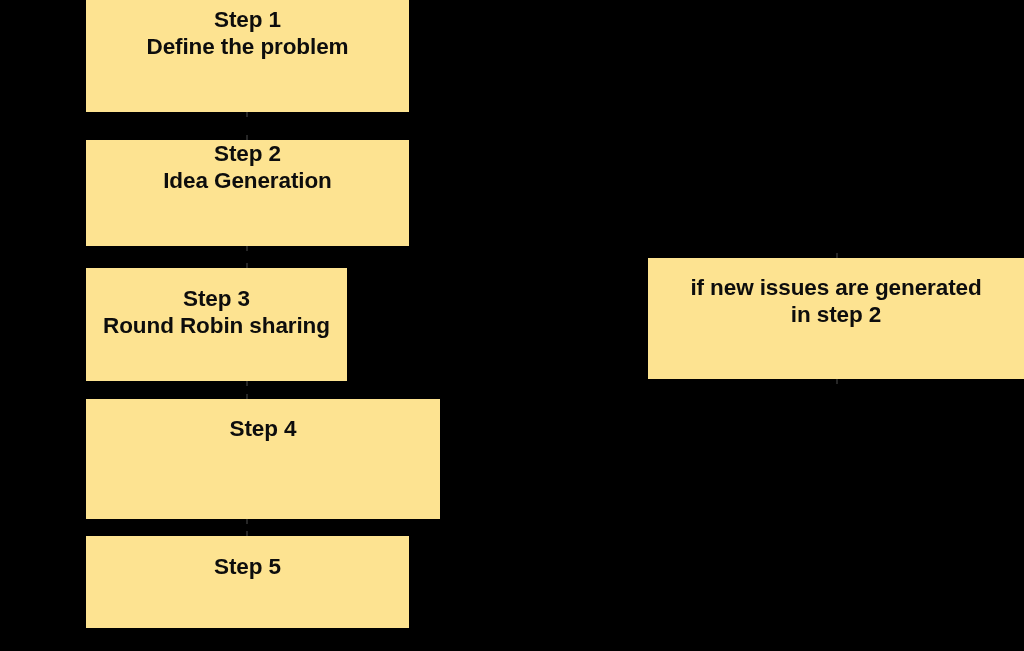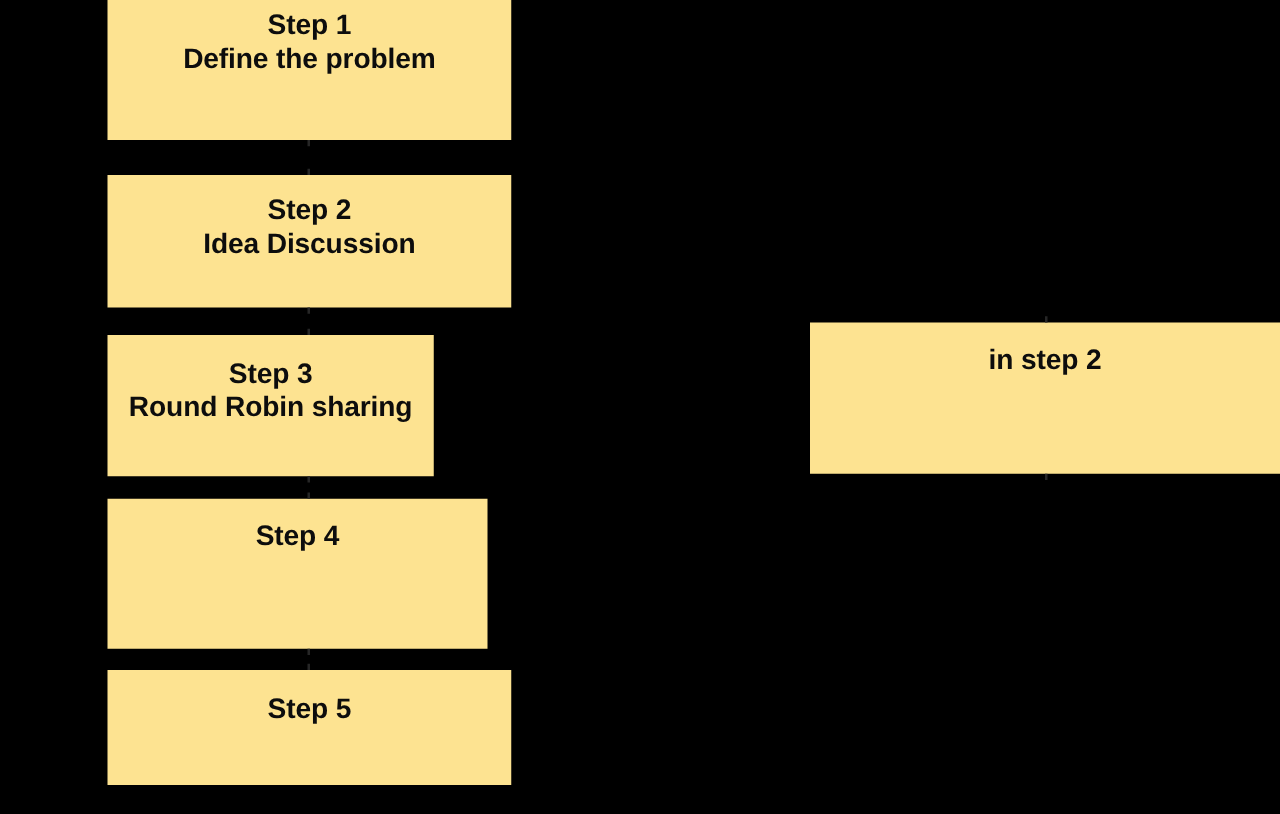--- a/index.html
+++ b/index.html
@@ -63,43 +63,43 @@
     flex-direction: column;
     align-items: center;
   }
   .note-box .nub-top,
   .note-box .nub-bottom { left: 188px; }
 
   .note-box .line { display: block; white-space: nowrap; }
 
   
   #box1 { left: 86px;  top: -26px;  width: 323px; height: 138px; padding-top: 32px; }
-  #box2 { left: 86px;  top: 140px;  width: 323px; height: 106px; padding-top: 14px; }
+  #box2 { left: 86px;  top: 140px;  width: 323px; height: 106px; }
   #box3 { left: 86px;  top: 268px;  width: 261px; height: 113px; padding-top: 17px; }
-  #box4 { left: 86px;  top: 399px;  width: 304px; height: 120px; padding-top: 16px; }
+  #box4 { left: 86px;  top: 399px;  width: 354px; height: 120px; padding-top: 16px; }
   #box5 { left: 86px;  top: 536px;  width: 323px; height: 92px; padding-top: 17px; }
 
   #note  { left: 648px; top: 258px; width: 376px; height: 121px; padding-top: 16px; }
 </style>
 </head>
 <body>
 
 <div id="canvas">
 
   <div class="step-box" id="box1">
     <span class="nub-bottom"></span>
     <span class="line">Step 1</span>
     <span class="line">Define the problem</span>
   </div>
 
   <div class="step-box" id="box2">
     <span class="nub-top"></span>
     <span class="nub-bottom"></span>
     <span class="line">Step 2</span>
-    <span class="line">Idea Discussion</span>
+    <span class="line">Idea Generation</span>
   </div>
 
   <div class="step-box" id="box3">
     <span class="nub-top"></span>
     <span class="nub-bottom"></span>
     <span class="line">Step 3</span>
     <span class="line">Round Robin sharing</span>
   </div>
 
   <div class="step-box" id="box4">
@@ -109,16 +109,17 @@
   </div>
 
   <div class="step-box" id="box5">
     <span class="nub-top"></span>
     <span class="line">Step 5</span>
   </div>
 
   <div class="note-box" id="note">
     <span class="nub-top"></span>
     <span class="nub-bottom"></span>
+    <span class="line">if new issues are generated</span>
     <span class="line">in step 2</span>
   </div>
 
 </div>
 
 </body></html>

